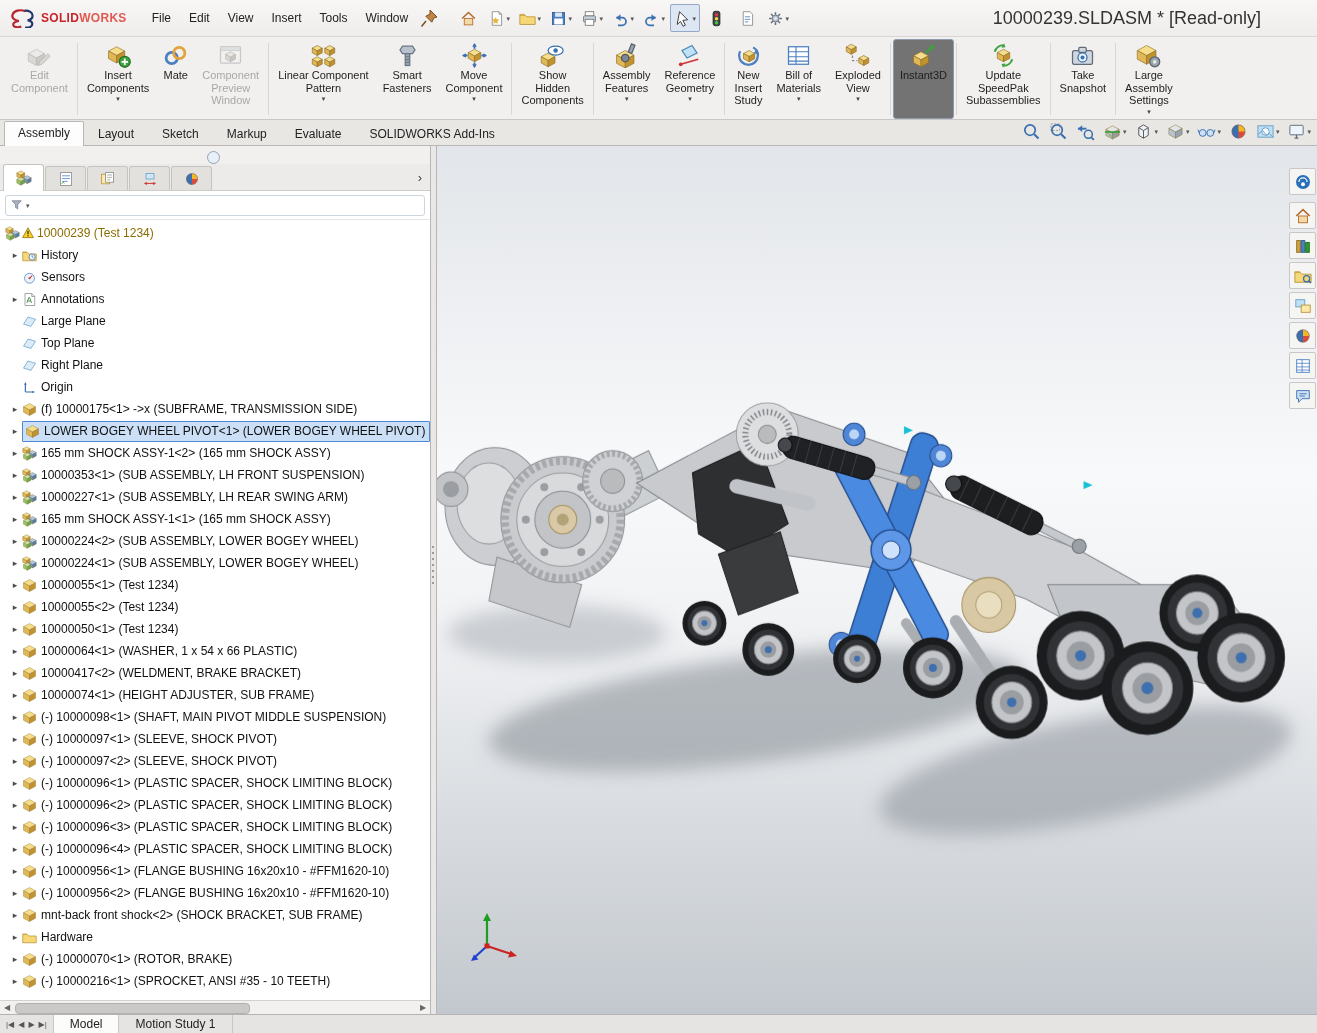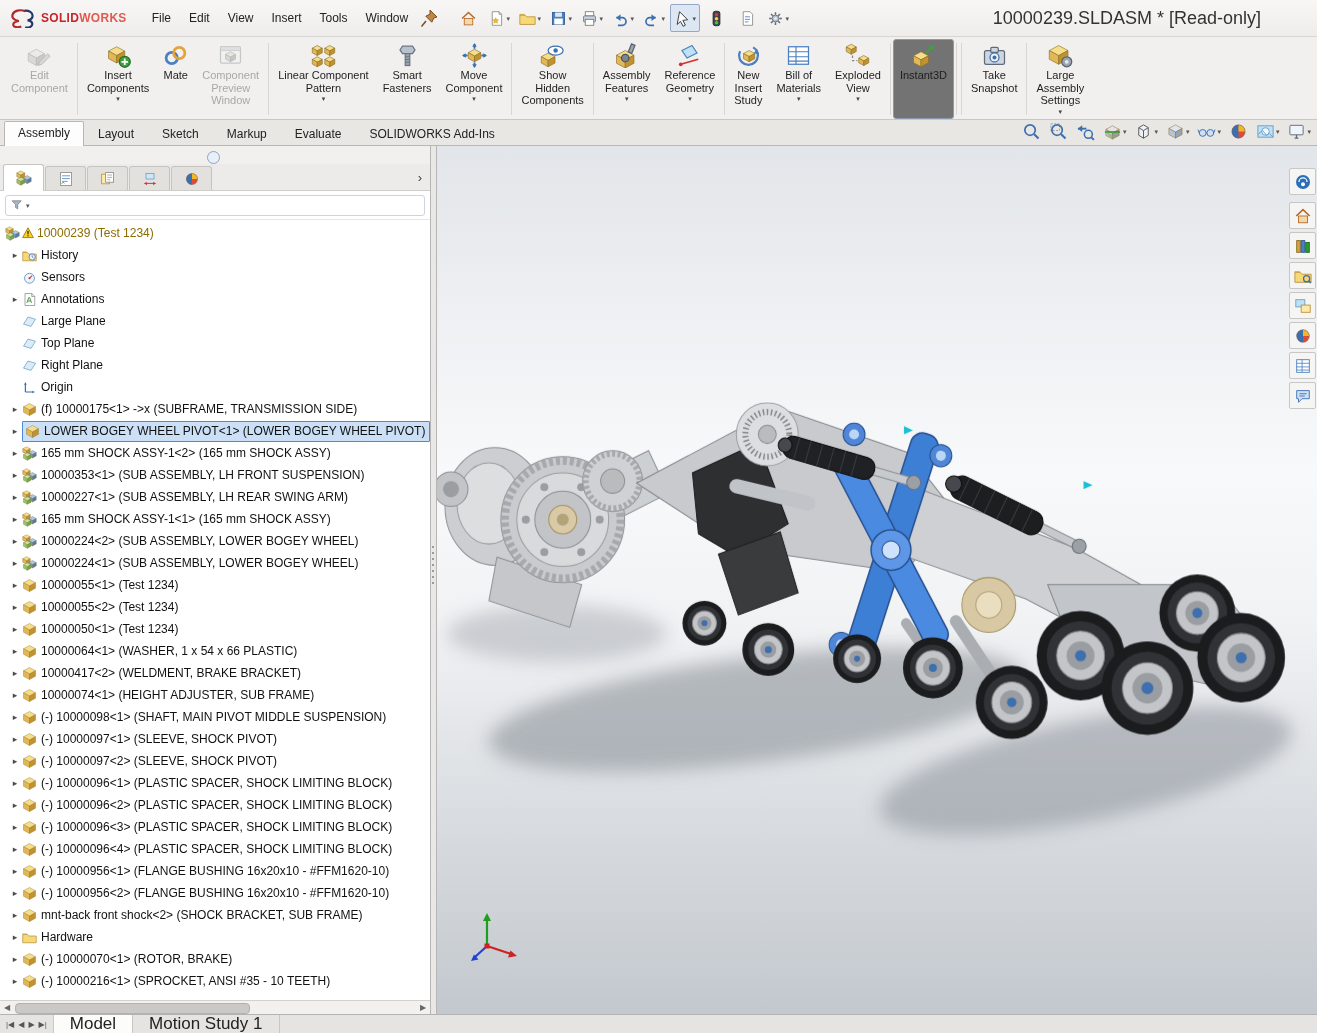--- a/index.html
+++ b/index.html
@@ -101,21 +101,21 @@
   .rtbtn:first-child{margin-bottom:4px;}
   .ri{width:18px;height:18px;}
   .ri svg{display:block;width:100%;height:100%;}
   .triad{position:absolute;left:30px;bottom:50px;width:52px;height:56px;}
   .triad svg{display:block;width:100%;height:100%;}
 
   
   .bottombar{height:18px;background:#e6e4e2;border-top:1px solid #b5b3b1;display:flex;align-items:stretch;flex:none;}
   .bnav{display:flex;align-items:center;gap:4px;padding:0 6px;border-right:1px solid #c9c7c5;}
   .bnav span{font-size:8px;color:#555;}
-  .btab{display:flex;align-items:center;padding:3px 16px;font-size:17px;color:#222;border-right:1px solid #c9c7c5;}
+  .btab{display:flex;align-items:center;padding:3px 16px;font-size:12px;color:#222;border-right:1px solid #c9c7c5;}
   .btab.active{background:#fcfcfb;}
   .statusbar{height:19px;background:#f1f0ef;border-top:1px solid #c9c7c5;display:flex;align-items:center;
     padding:0 7px;font-size:12px;color:#333;flex:none;}
 </style>
 </head>
 <body>
 
 <div class="app">
 
   <div class="titlebar">
@@ -441,20 +441,36 @@
             <path d="M2 10.24L8 7L14 10.24L8 13.48Z" fill="#f6dd8a" stroke="#8a6d28" stroke-width=".5"></path>
             <path d="M2 10.24L8 13.48L8 19L2 15.76Z" fill="#e2b755" stroke="#8a6d28" stroke-width=".5"></path>
             <path d="M14 10.24L8 13.48L8 19L14 15.76Z" fill="#c2922e" stroke="#8a6d28" stroke-width=".5"></path>
             <path d="M12 8l5.5-5.5" stroke="#3da23d" stroke-width="1.8"></path>
             <path d="M18.5 1.5l-1 4.2-3.2-3.2z" fill="#3da23d"></path>
           </svg>
         </span>
         <span class="rlabel">Instant3D</span>
       </div>
       <div class="rsep"></div>
+      <div class="rbtn">
+        <span class="ric">
+          <svg viewBox="0 0 20 20">
+            <path d="M5 7.7L10 5L15 7.7L10 10.4Z" fill="#f6dd8a" stroke="#8a6d28" stroke-width=".5"></path>
+            <path d="M5 7.7L10 10.4L10 15L5 12.3Z" fill="#e2b755" stroke="#8a6d28" stroke-width=".5"></path>
+            <path d="M15 7.7L10 10.4L10 15L15 12.3Z" fill="#c2922e" stroke="#8a6d28" stroke-width=".5"></path>
+            <path d="M3 7a7.2 7.2 0 0 1 7-5.2" fill="none" stroke="#3da23d" stroke-width="1.7"></path>
+            <path d="M10.5.2l1 3.1-3.1.4z" fill="#3da23d"></path>
+            <path d="M17 13a7.2 7.2 0 0 1-7 5.2" fill="none" stroke="#3da23d" stroke-width="1.7"></path>
+            <path d="M9.5 19.8l-1-3.1 3.1-.4z" fill="#3da23d"></path>
+          </svg>
+        </span>
+        <span class="rlabel">Update
+SpeedPak
+Subassemblies</span>
+      </div>
       <div class="rsep"></div>
       <div class="rbtn">
         <span class="ric">
           <svg viewBox="0 0 20 20">
             <rect x="2" y="6" width="16" height="11" rx="1.5" fill="#cfd6de" stroke="#5f6b78"></rect>
             <rect x="7" y="3.5" width="6" height="4" rx="1" fill="#cfd6de" stroke="#5f6b78"></rect>
             <circle cx="10" cy="11.5" r="3.6" fill="#eaf2fa" stroke="#3a6fb0"></circle>
             <circle cx="10" cy="11.5" r="1.6" fill="#3a6fb0"></circle>
           </svg>
         </span>

